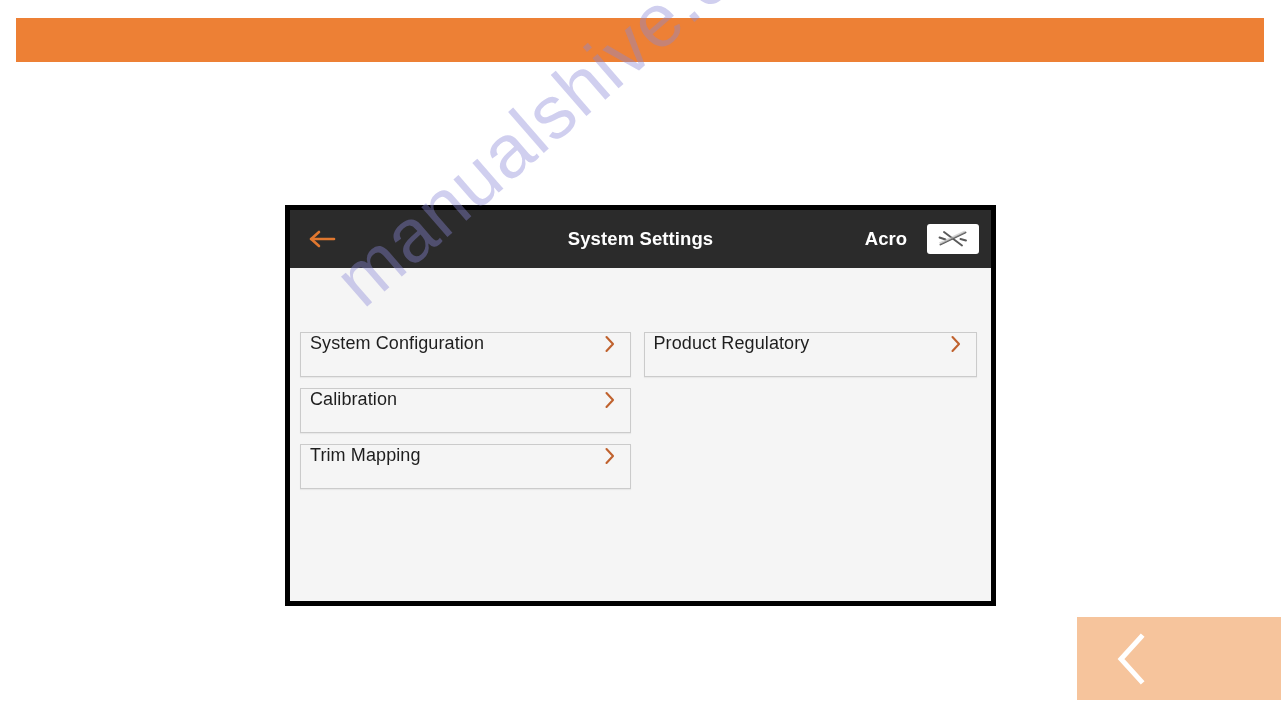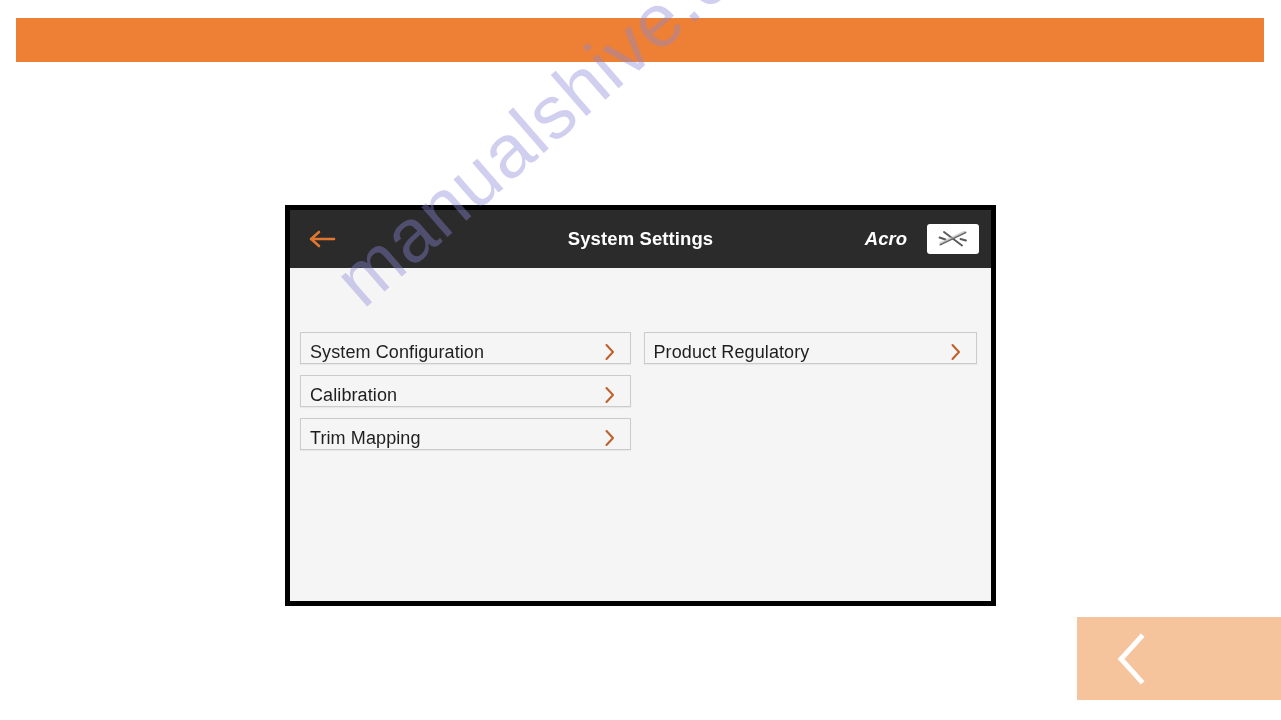--- a/index.html
+++ b/index.html
@@ -98,21 +98,20 @@
     font-size: 18.5px;
     font-weight: bold;
     letter-spacing: 0.1px;
   }
   #mode-label {
     position: absolute;
     right: 84px;
     color: #FFFFFF;
     font-size: 18.5px;
     font-weight: bold;
-    font-style: italic;
   }
   #aircraft-icon-box {
     position: absolute;
     right: 12px;
     top: 50%;
     transform: translateY(-50%);
     width: 52px;
     height: 30px;
     background: #FFFFFF;
     border-radius: 3px;
@@ -135,26 +134,26 @@
   }
   .menu-column {
     display: flex;
     flex-direction: column;
     gap: 11px;
   }
   #left-column  { width: 333px; }
   #right-column { width: 336px; }
 
   .menu-button {
-    height: 32px;
+    height: 45px;
     background: #F5F5F5;
     border: 1px solid #CBCBCB;
     box-sizing: border-box;
     display: flex;
-    align-items: flex-end;
+    align-items: flex-start;
     justify-content: space-between;
     padding: 0 12px 0 9px;
     cursor: pointer;
     box-shadow: 0 1px 1px rgba(0,0,0,0.05);
   }
   .menu-button .label {
     font-size: 18px;
     color: #1E1E1E;
     letter-spacing: 0.1px;
   }

